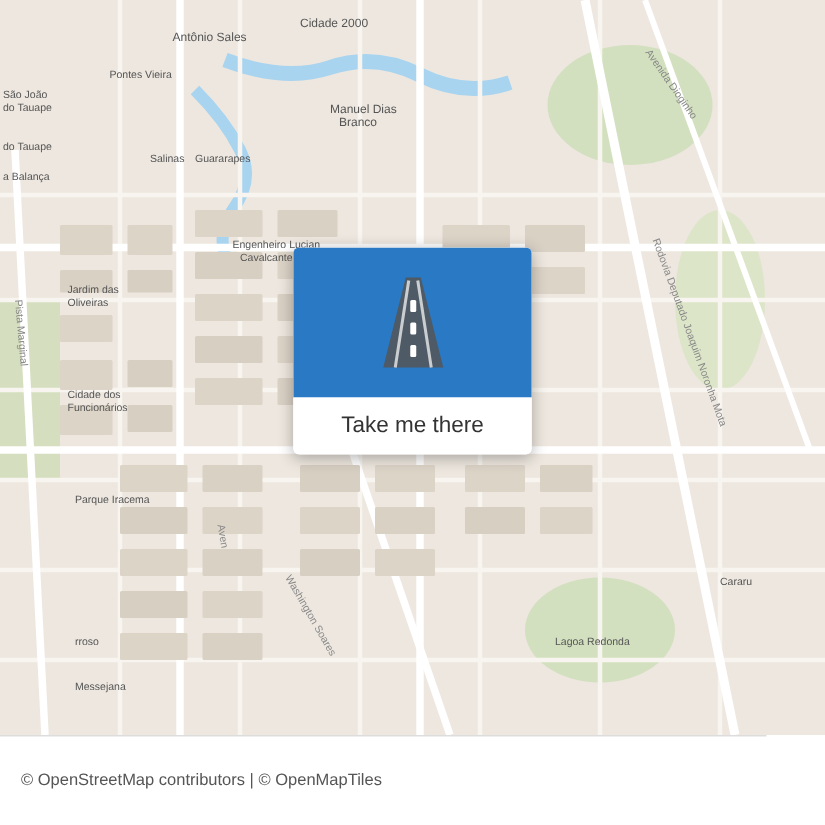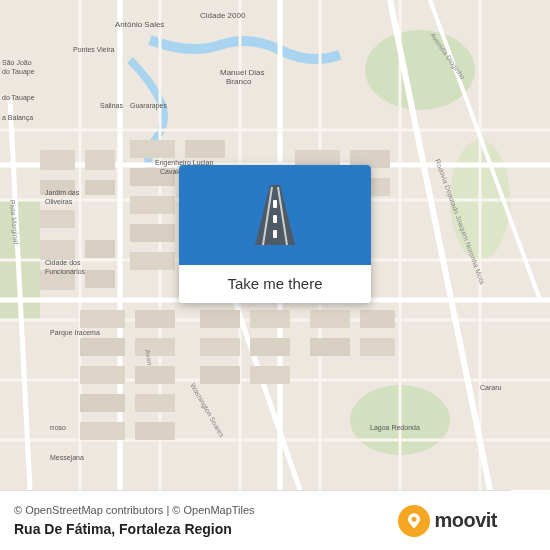--- a/index.html
+++ b/index.html
@@ -66,21 +66,21 @@
       color: #333;
       letter-spacing: -0.5px;
     }
 
     
     #cta-card {
       position: absolute;
       top: 165px;
       left: 50%;
       transform: translateX(-50%);
-      width: 192px;
+      width: 159px;
       background: white;
       border-radius: 4px;
       box-shadow: 0 2px 10px rgba(0,0,0,0.3);
       overflow: hidden;
       z-index: 10;
     }
 
     #cta-card-header {
       background: #2979c4;
       height: 100px;
@@ -274,26 +274,14 @@
     </div>
     <div id="cta-button">
       <span id="cta-button-text">Take me there</span>
     </div>
   </div>
 </div>
 
 <div id="bottom-bar">
   <div id="bottom-info">
     <span id="attribution">© OpenStreetMap contributors | © OpenMapTiles</span>
-    <span id="location-text">Rua De Fátima, Fortaleza Region</span>
-  </div>
-  <div id="moovit-logo">
-    <div id="moovit-logo-icon">
-
-      <svg viewBox="0 0 24 24" xmlns="http://www.w3.org/2000/svg">
-        <circle cx="12" cy="10" r="7" fill="white" opacity="0.9"></circle>
-        <path d="M12 3 C8.1 3 5 6.1 5 10 C5 14.5 12 21 12 21 C12 21 19 14.5 19 10 C19 6.1 15.9 3 12 3Z" fill="white"></path>
-        <circle cx="12" cy="10" r="3" fill="#f5a623"></circle>
-      </svg>
-    </div>
-    <span id="moovit-text">moovit</span>
   </div>
 </div>
 
 </body></html>

